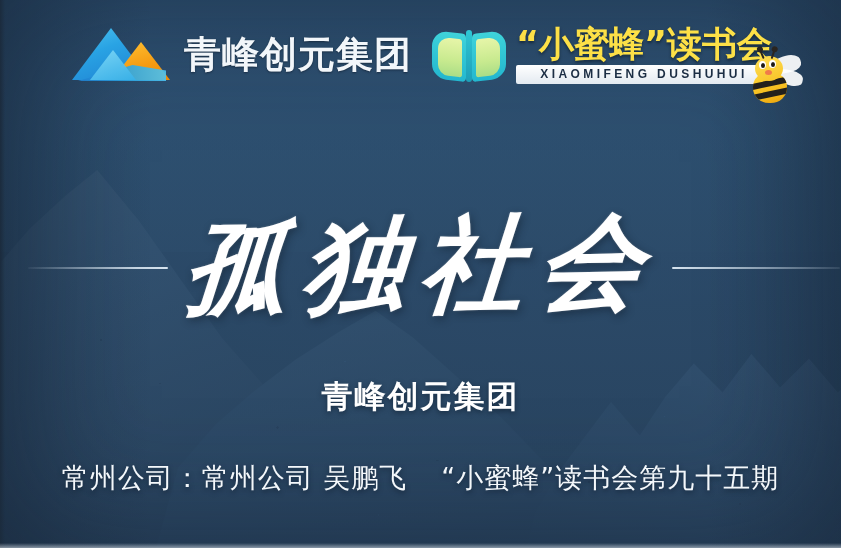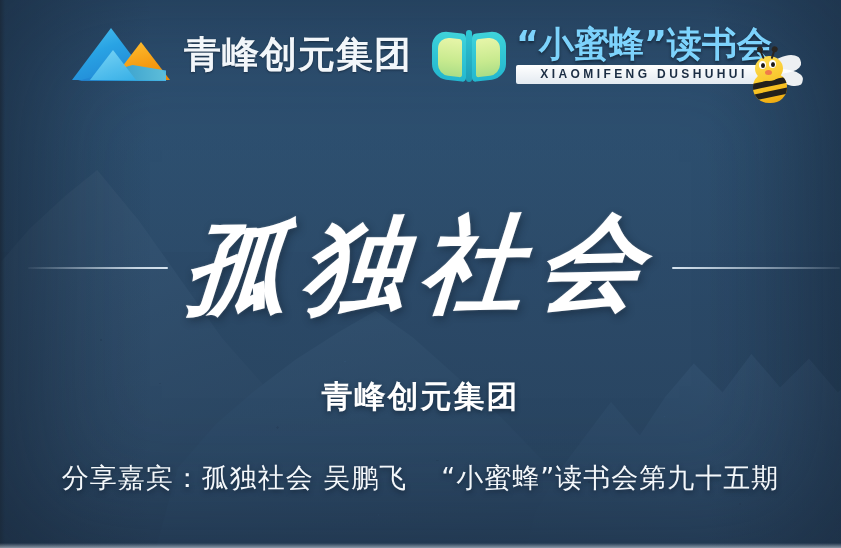--- a/index.html
+++ b/index.html
@@ -157,21 +157,21 @@
     background:linear-gradient(180deg,#e6f5a8 0%, #c8ea8f 60%, #aadd86 100%);
   }
   .book-page.l{ left:6px;  border-radius:12px 3px 3px 10px; transform:skewY(7deg); }
   .book-page.r{ right:6px; border-radius:3px 12px 10px 3px; transform:skewY(-7deg); }
   .book-spine{
     position:absolute; left:34px; bottom:4px; width:6px; height:52px;
     background:linear-gradient(180deg,#2fc6d4 0%,#1d9fb8 100%); border-radius:3px;
   }
   .xmf-text{ position:relative; }
   .xmf-cn{
-    font-size:35px; font-weight:700; color:#7dd3fc; letter-spacing:0px; white-space:nowrap;
+    font-size:35px; font-weight:700; color:#fde047; letter-spacing:0px; white-space:nowrap;
     font-family:"DejaVu Sans","Liberation Sans",sans-serif;
     text-shadow:0 2px 3px rgba(8,18,30,.55);
     line-height:1.05;
   }
   .xmf-py{
     margin-top:2px; height:19px; background:linear-gradient(180deg,#ffffff 0%,#e3eaf1 100%);
     border-radius:2px; display:flex; align-items:center; justify-content:center;
     padding:0 16px;
   }
   .xmf-py span{
@@ -313,16 +313,16 @@
   </div>
 
   <div class="rule l"></div>
   <div class="rule r"></div>
 
   <div class="headline">孤独社会</div>
 
   <div class="subtitle">青峰创元集团</div>
 
   <div class="footer">
-    <span>分享嘉宾：孤独社会 吴鹏飞</span><span class="gap"></span><span>“小蜜蜂”读书会第九十五期</span>
+    <span>常州公司：常州公司 吴鹏飞</span><span class="gap"></span><span>“小蜜蜂”读书会第九十五期</span>
   </div>
 
 </div>
 
 </body></html>

